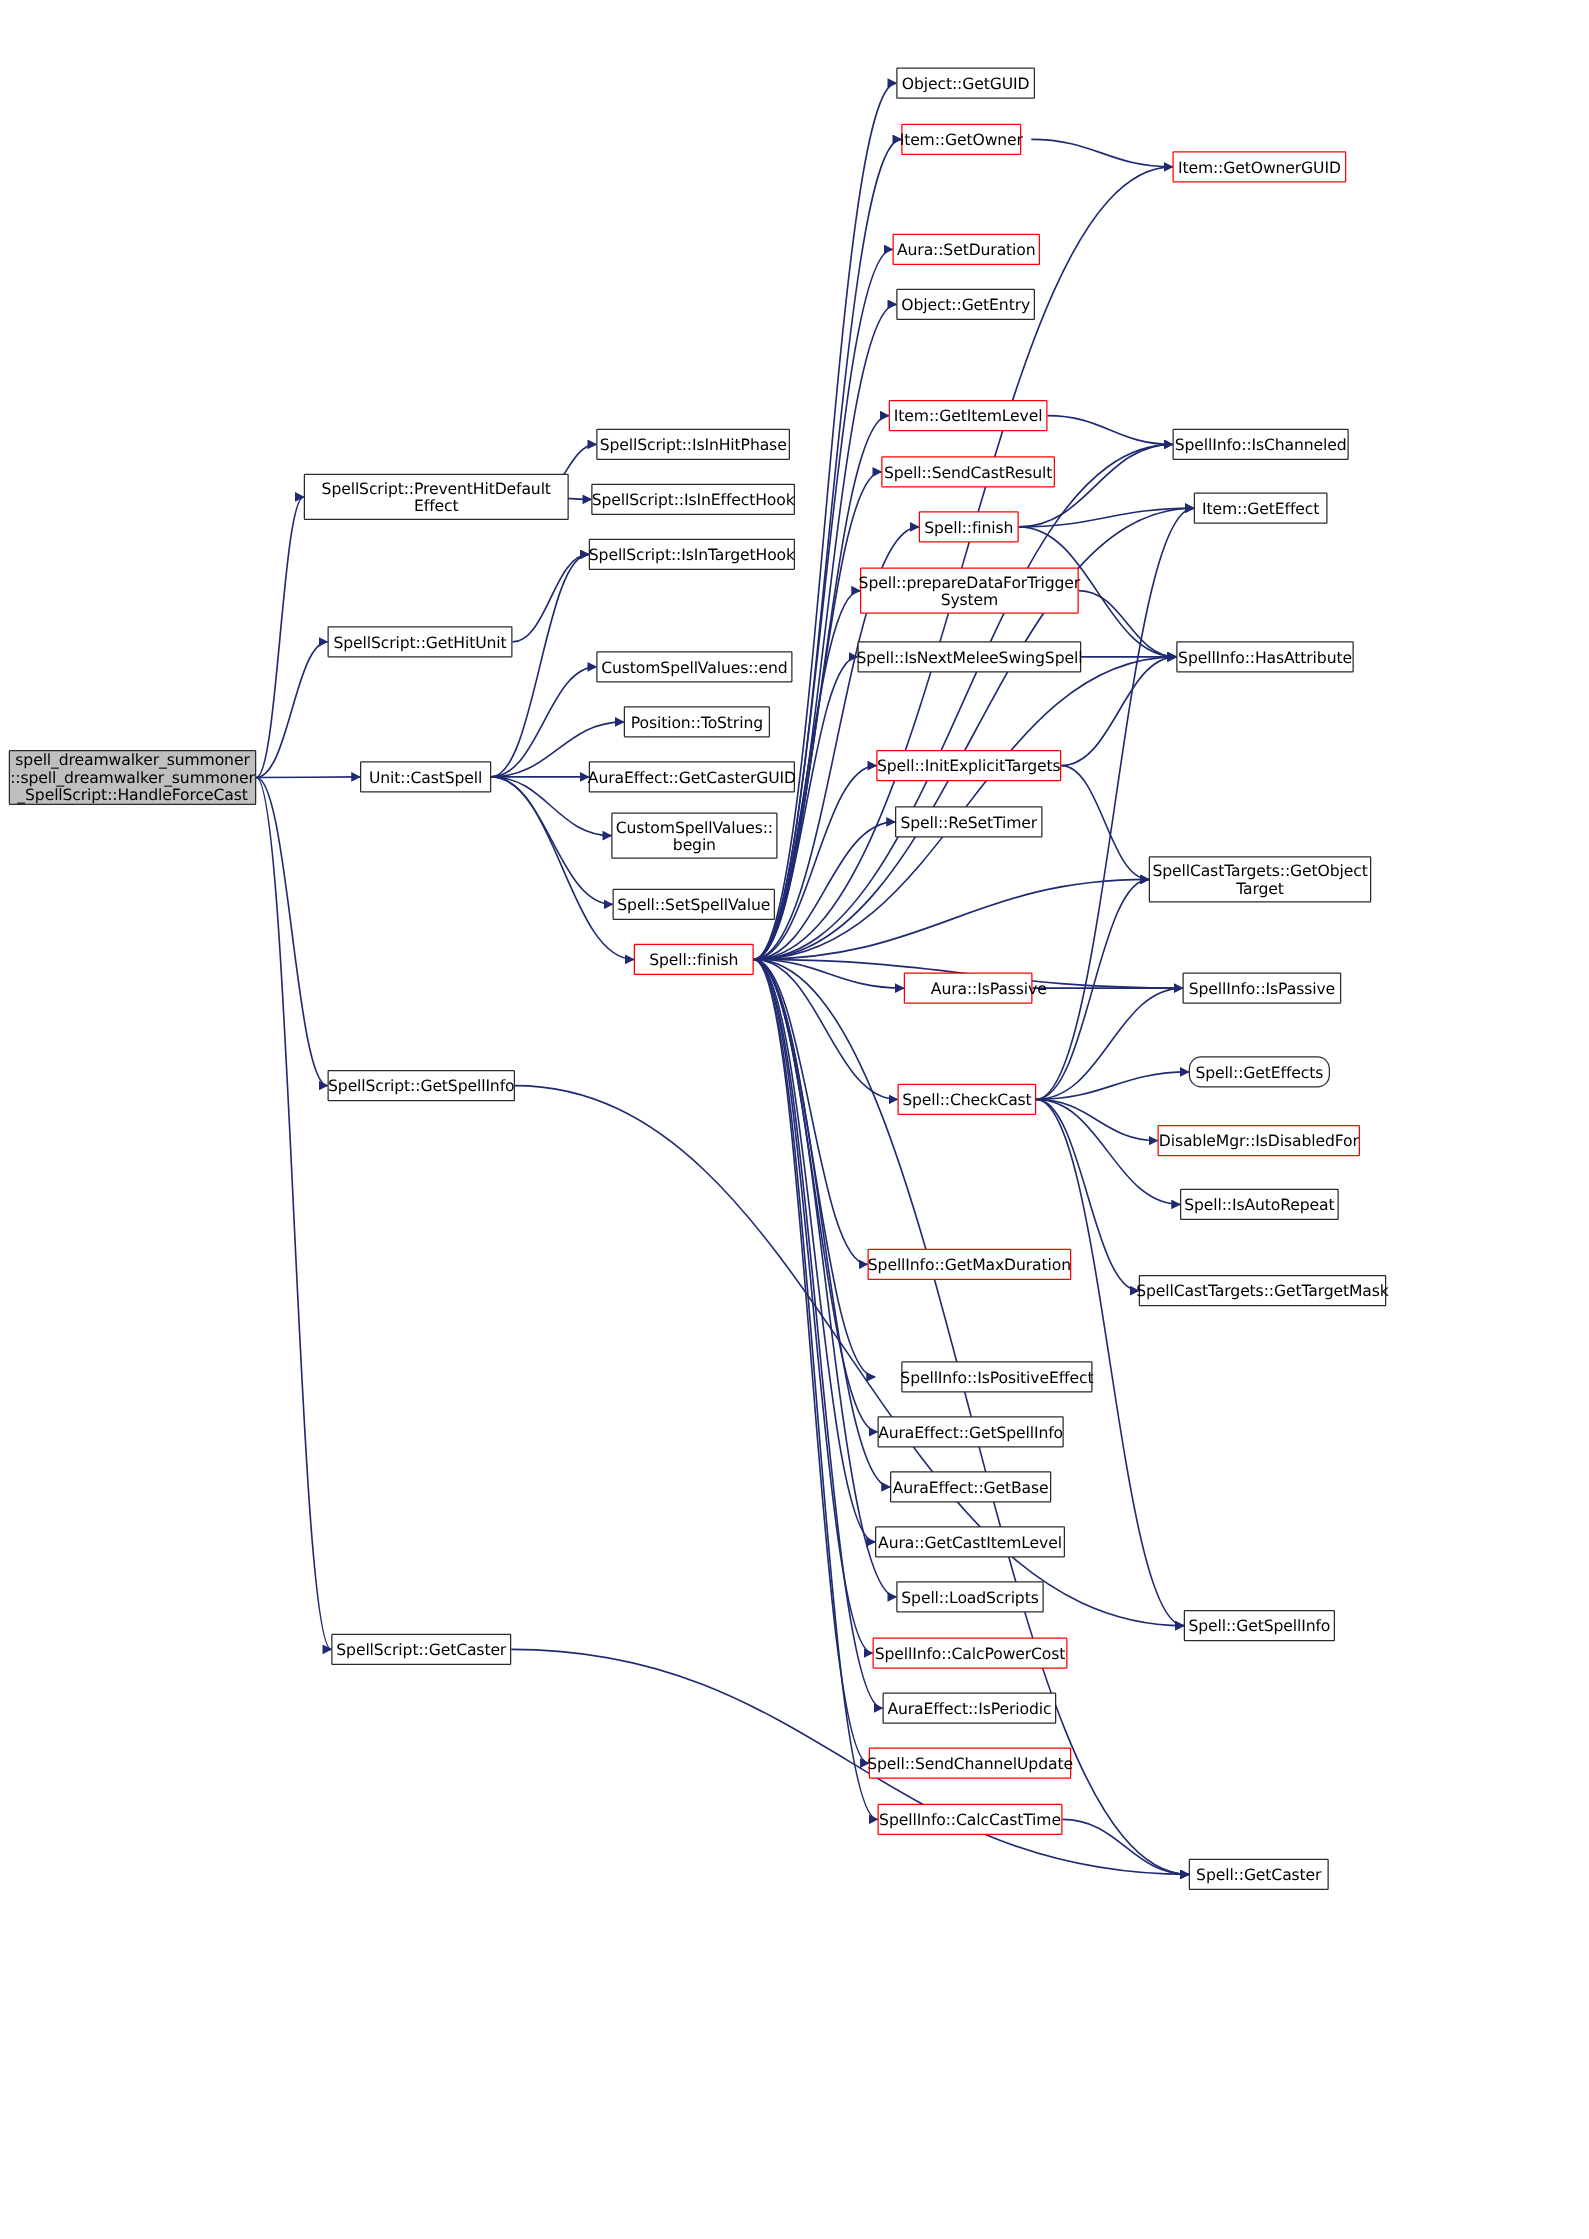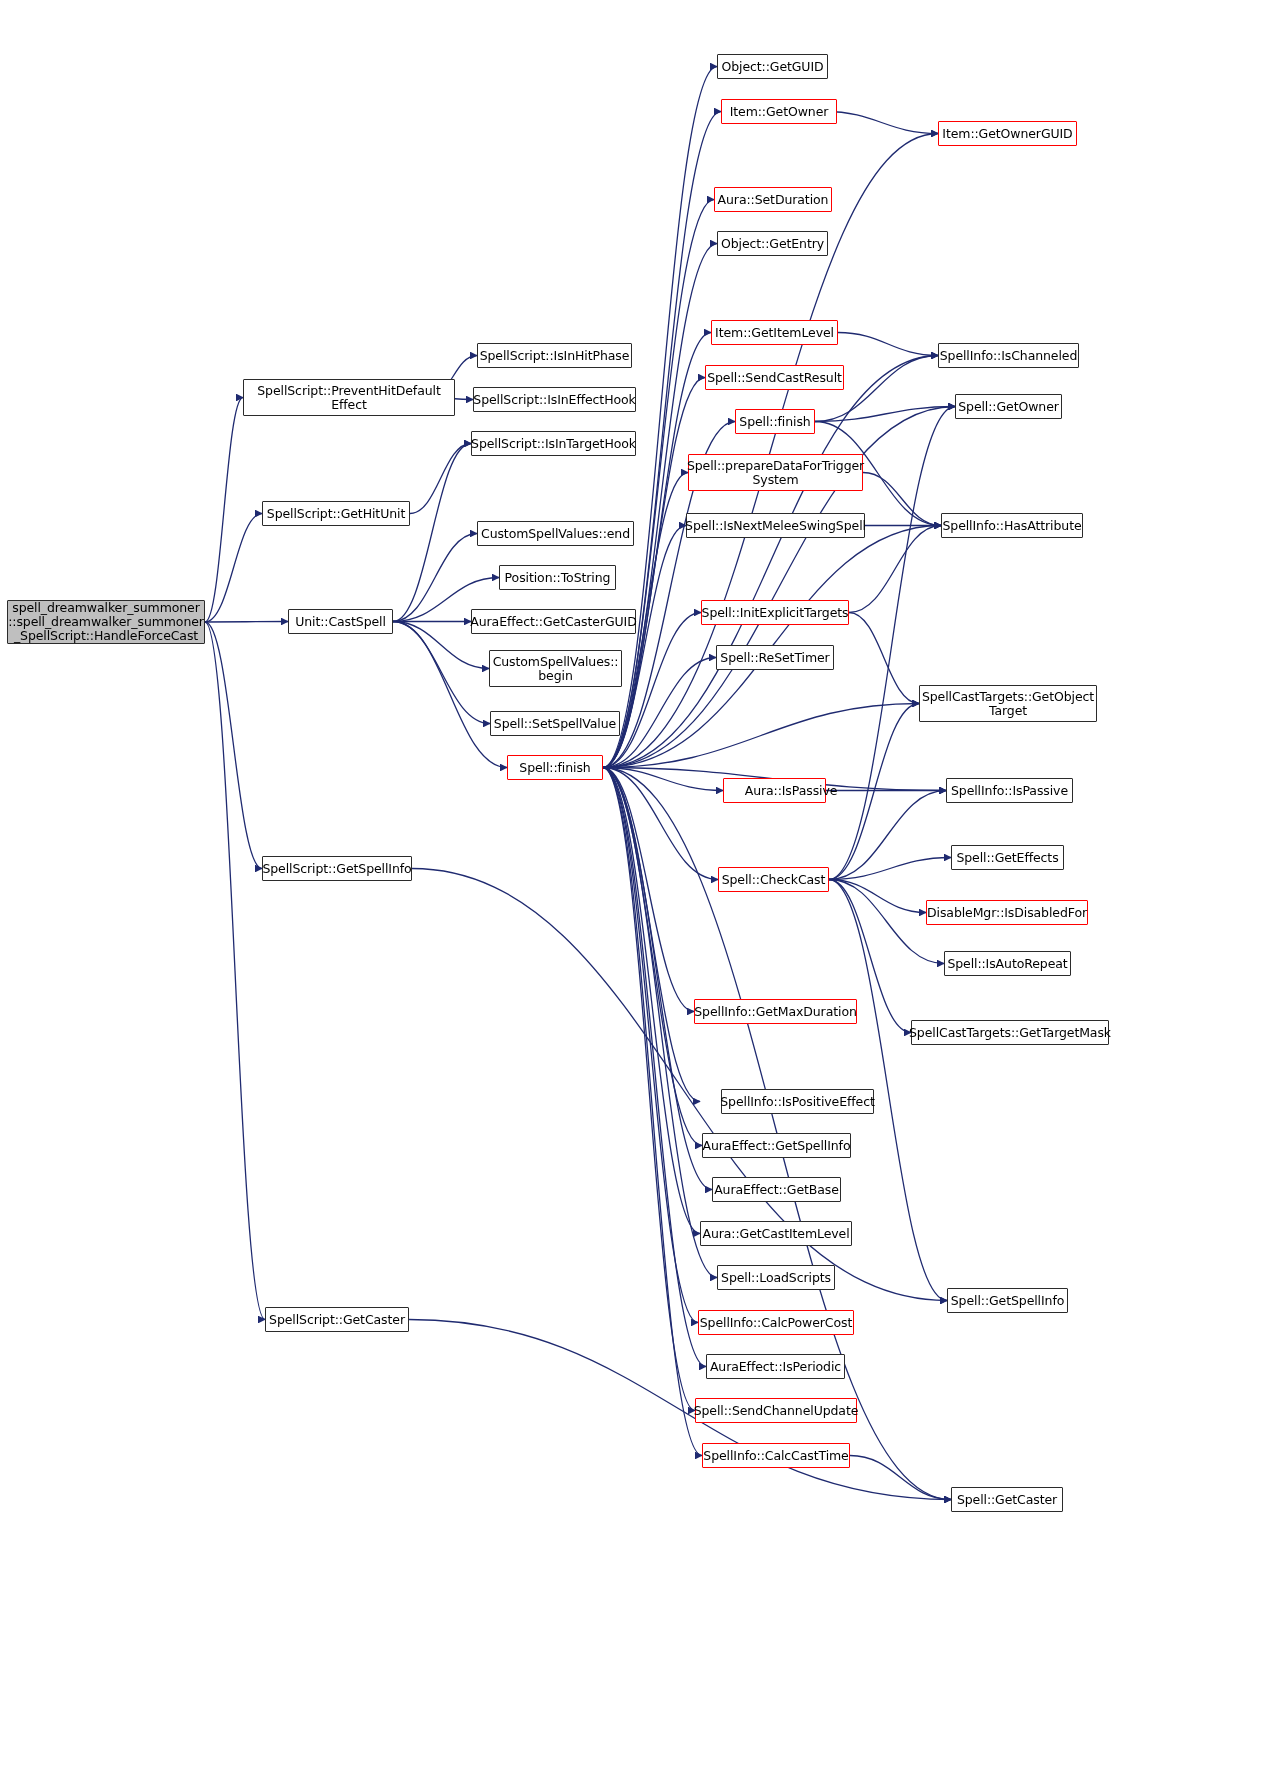--- a/index.html
+++ b/index.html
@@ -118,21 +118,21 @@
     <div class="node" style="left: 473px; top: 387px; width: 163px; height: 25px;">SpellScript::IsInEffectHook</div>
     <div class="node" style="left: 471px; top: 431px; width: 165px; height: 25px;">SpellScript::IsInTargetHook</div>
     <div class="node" style="left: 477px; top: 521px; width: 157px; height: 25px;">CustomSpellValues::end</div>
     <div class="node" style="left: 499px; top: 565px; width: 117px; height: 25px;">Position::ToString</div>
     <div class="node" style="left: 471px; top: 609px; width: 165px; height: 25px;">AuraEffect::GetCasterGUID</div>
     <div class="node" style="left: 489px; top: 650px; width: 133px; height: 37px;">CustomSpellValues::
 begin</div>
     <div class="node" style="left: 490px; top: 711px; width: 130px; height: 25px;">Spell::SetSpellValue</div>
     <div class="node red" style="left: 507px; top: 755px; width: 96px; height: 25px;">Spell::finish</div>
     <div class="node" style="left: 717px; top: 54px; width: 111px; height: 25px;">Object::GetGUID</div>
-    <div class="node red" style="left: 721px; top: 99px; width: 116px; height: 25px;">Item::GetOwner</div>
+    <div class="node red" style="left: 721px; top: 99px; width: 96px; height: 25px;">Item::GetOwner</div>
     <div class="node red" style="left: 714px; top: 187px; width: 118px; height: 25px;">Aura::SetDuration</div>
     <div class="node" style="left: 717px; top: 231px; width: 111px; height: 25px; text-align: right;">Object::GetEntry</div>
     <div class="node red" style="left: 711px; top: 320px; width: 127px; height: 25px;">Item::GetItemLevel</div>
     <div class="node red" style="left: 705px; top: 365px; width: 139px; height: 25px;">Spell::SendCastResult</div>
     <div class="node red" style="left: 735px; top: 409px; width: 80px; height: 25px; text-align: right;">Spell::finish</div>
     <div class="node red" style="left: 688px; top: 454px; width: 175px; height: 37px;">Spell::prepareDataForTrigger
 System</div>
     <div class="node" style="left: 686px; top: 513px; width: 179px; height: 25px;">Spell::IsNextMeleeSwingSpell</div>
     <div class="node red" style="left: 701px; top: 600px; width: 148px; height: 25px;">Spell::InitExplicitTargets</div>
     <div class="node" style="left: 716px; top: 645px; width: 118px; height: 25px;">Spell::ReSetTimer</div>
@@ -143,24 +143,24 @@
     <div class="node" style="left: 702px; top: 1133px; width: 149px; height: 25px;">AuraEffect::GetSpellInfo</div>
     <div class="node" style="left: 712px; top: 1177px; width: 129px; height: 25px;">AuraEffect::GetBase</div>
     <div class="node" style="left: 700px; top: 1221px; width: 152px; height: 25px;">Aura::GetCastItemLevel</div>
     <div class="node" style="left: 717px; top: 1265px; width: 118px; height: 25px;">Spell::LoadScripts</div>
     <div class="node red" style="left: 698px; top: 1310px; width: 156px; height: 25px;">SpellInfo::CalcPowerCost</div>
     <div class="node" style="left: 706px; top: 1354px; width: 139px; height: 25px;">AuraEffect::IsPeriodic</div>
     <div class="node red" style="left: 695px; top: 1398px; width: 162px; height: 25px; text-align: center;">Spell::SendChannelUpdate</div>
     <div class="node red" style="left: 702px; top: 1443px; width: 148px; height: 25px;">SpellInfo::CalcCastTime</div>
     <div class="node red" style="left: 938px; top: 121px; width: 139px; height: 25px;">Item::GetOwnerGUID</div>
     <div class="node" style="left: 938px; top: 343px; width: 141px; height: 25px;">SpellInfo::IsChanneled</div>
-    <div class="node" style="left: 955px; top: 394px; width: 107px; height: 25px;">Spell::GetOwner</div>
+    <div class="node" style="left: 955px; top: 394px; width: 107px; height: 25px;">Item::GetEffect</div>
     <div class="node" style="left: 941px; top: 513px; width: 142px; height: 25px;">SpellInfo::HasAttribute</div>
     <div class="node" style="left: 919px; top: 685px; width: 178px; height: 37px;">SpellCastTargets::GetObject
 Target</div>
     <div class="node" style="left: 946px; top: 778px; width: 127px; height: 25px;">SpellInfo::IsPassive</div>
-    <div class="node" style="left: 951px; top: 845px; width: 113px; height: 25px;">Spell::GetEffects</div>
+    <div class="node" style="left: 951px; top: 845px; width: 113px; height: 25px; border-radius: 10px;">Spell::GetEffects</div>
     <div class="node red" style="left: 926px; top: 900px; width: 162px; height: 25px;">DisableMgr::IsDisabledFor</div>
     <div class="node" style="left: 944px; top: 951px; width: 127px; height: 25px;">Spell::IsAutoRepeat</div>
     <div class="node" style="left: 911px; top: 1020px; width: 198px; height: 25px;">SpellCastTargets::GetTargetMask</div>
     <div class="node" style="left: 947px; top: 1288px; width: 121px; height: 25px;">Spell::GetSpellInfo</div>
     <div class="node" style="left: 951px; top: 1487px; width: 112px; height: 25px;">Spell::GetCaster</div>
   </div>
 
 </body></html>

